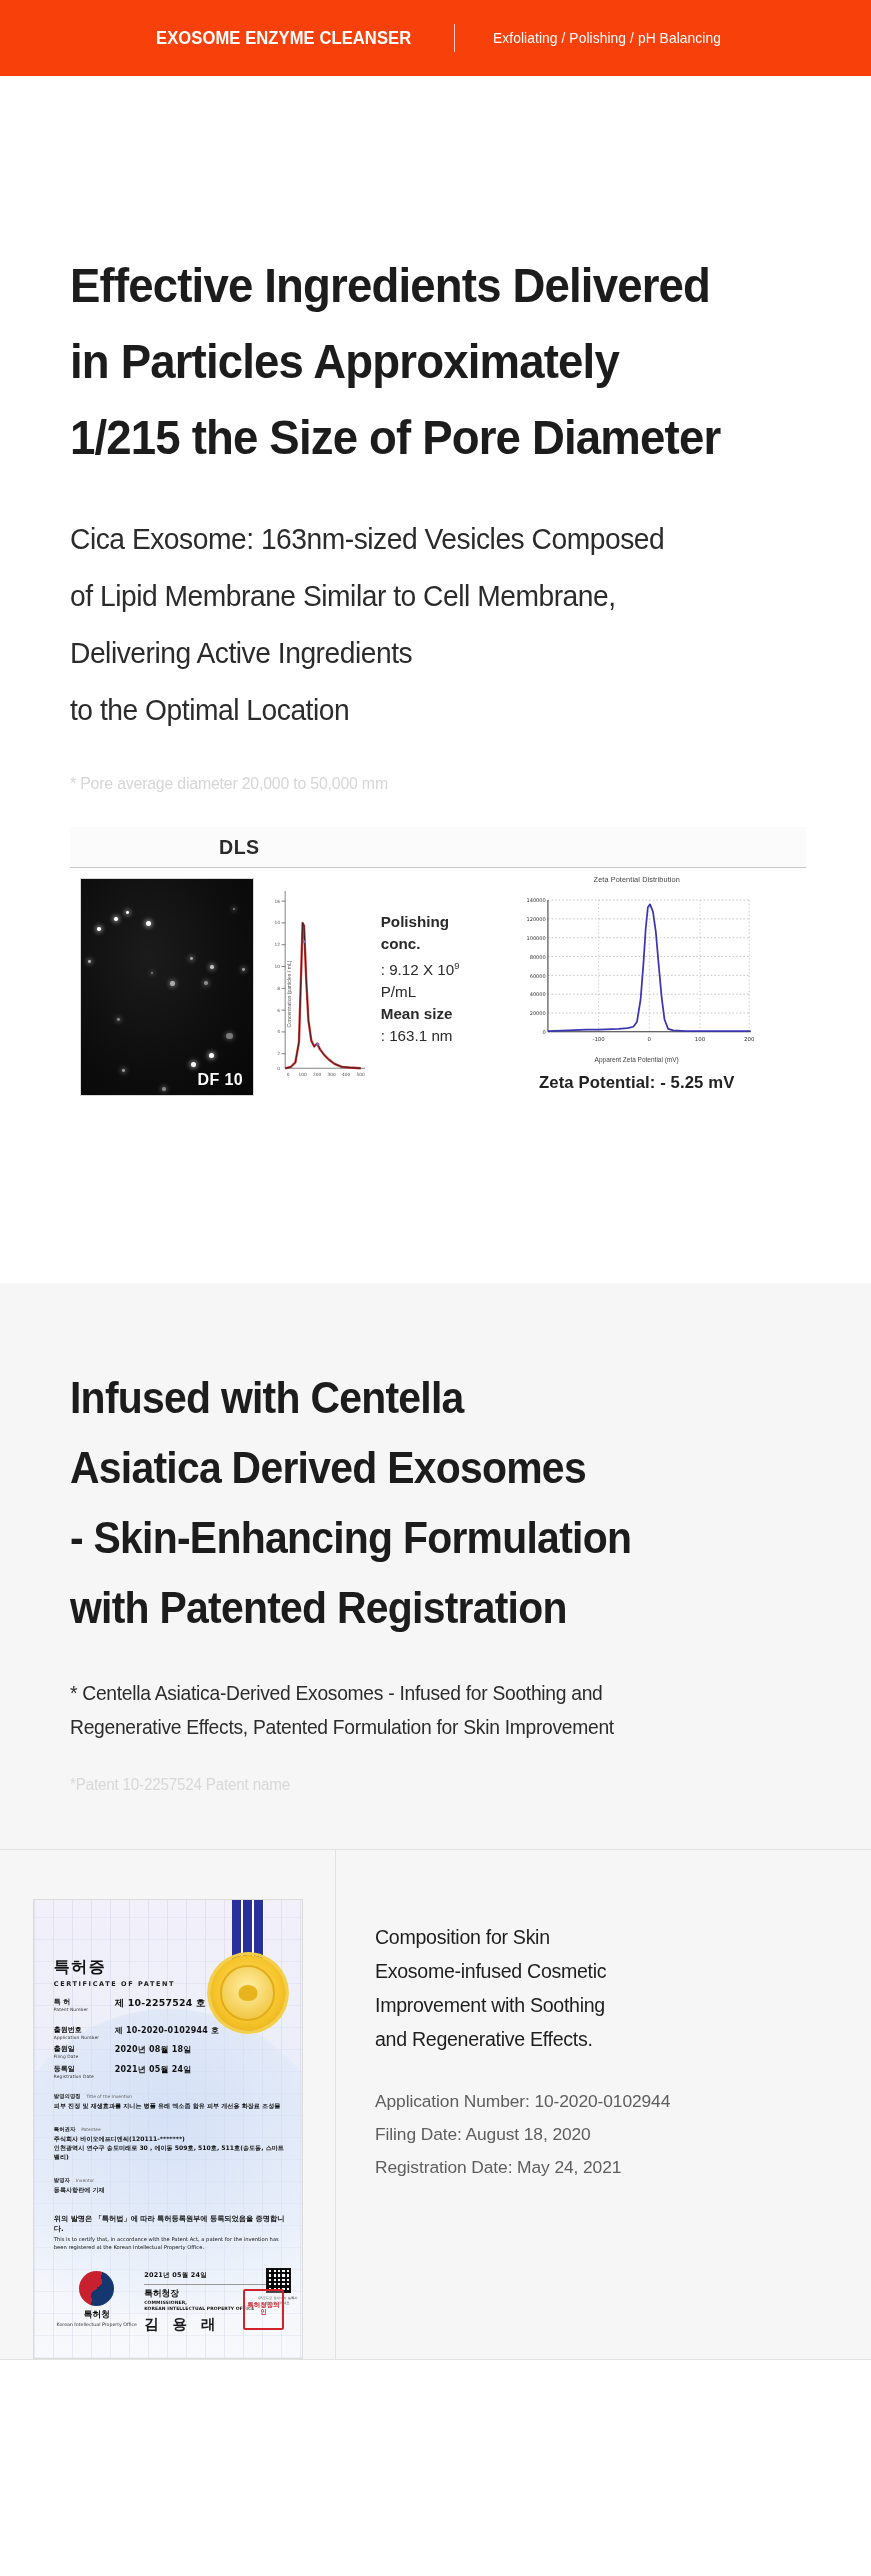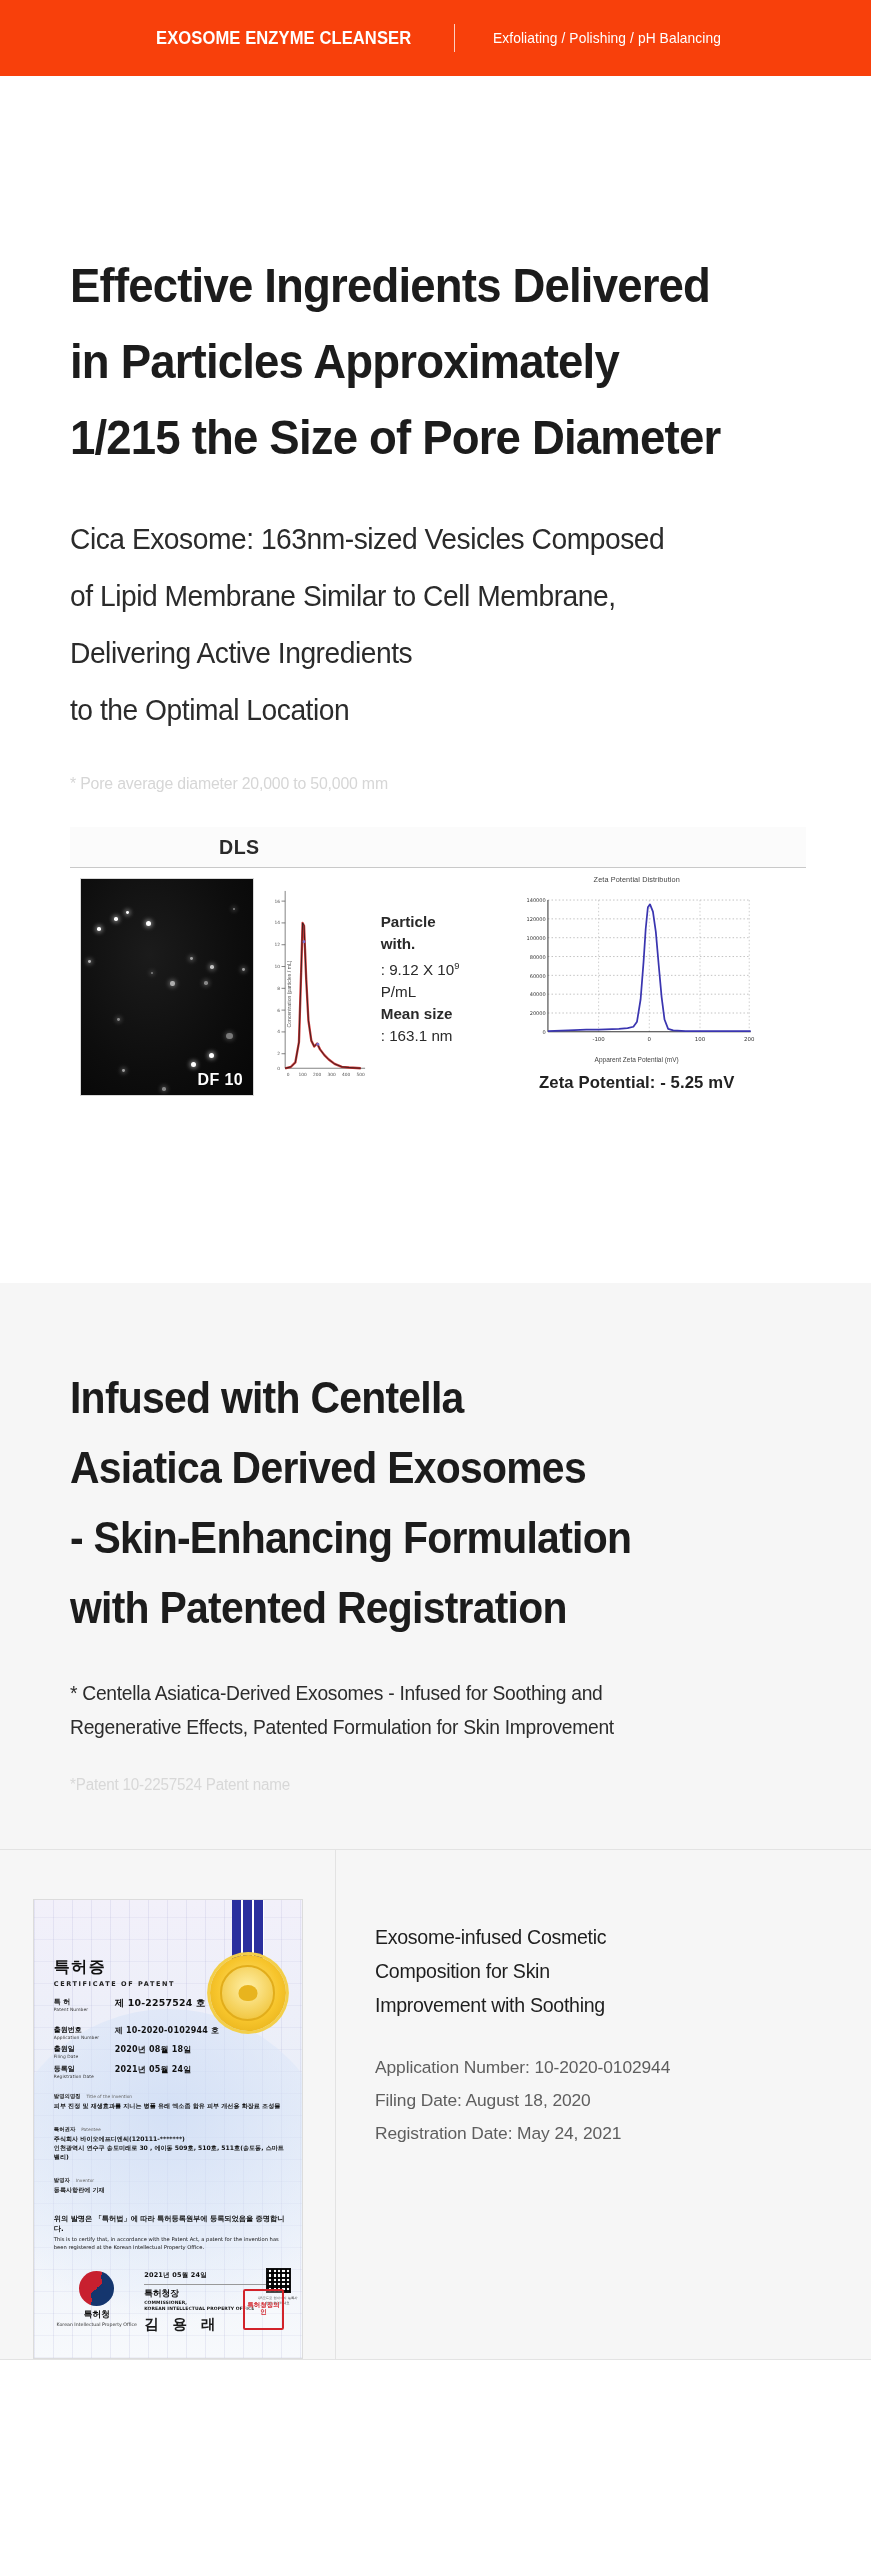--- a/index.html
+++ b/index.html
@@ -364,21 +364,21 @@
               </g>
               <path d="M36,252 L44,250 L50,244 L55,216 L58,120 L60,52 L62,56 L65,130 L68,186 L72,214 L76,222 L80,218 L84,226 L90,234 L96,240 L104,246 L114,250 L124,251 L140,252" fill="none" stroke="#C81414" stroke-width="3.2" stroke-linejoin="round" opacity=".85"></path>
               <path d="M36,252 L44,250 L50,244 L55,216 L58,120 L60,52 L62,56 L65,130 L68,186 L72,214 L76,222 L80,218 L84,226 L90,234 L96,240 L104,246 L114,250 L124,251 L140,252" fill="none" stroke="#1a1a1a" stroke-width="1.1" stroke-linejoin="round"></path>
               <circle cx="62" cy="78" r="2" fill="#7b6fd0"></circle>
               <circle cx="81" cy="219" r="2" fill="#7b6fd0"></circle>
             </svg>
             <div class="nta-ylab">Concentration (particles / mL)</div>
           </div>
 
           <div class="nta-conc">
-            <div><b>Particle with.</b></div>
+            <div><b>Polishing conc.</b></div>
             <div>
               <span>: 9.12 X 10</span><span class="sup">9</span><span> P/mL</span>
             </div>
             <div><b>Mean size</b></div>
             <div><span>: 163.1 nm</span></div>
           </div>
         </div>
 
         <div class="dls-pane">
           <div class="dls-title">Zeta Potential Distribution</div>
@@ -543,23 +543,24 @@
               <div class="sign-name">김 용 래</div>
               <div class="stamp">특허청장의인</div>
             </div>
           </div>
         </div>
       </div>
     </div>
 
     <div class="info-col">
       <div>
+        <div class="info-title">Composition for Skin</div>
         <div class="info-title">Exosome-infused Cosmetic</div>
-        <div class="info-title">Composition for Skin</div>
         <div class="info-title">Improvement with Soothing</div>
+        <div class="info-title">and Regenerative Effects.</div>
       </div>
       <div class="info-meta">
         <div class="info-meta-line">Application Number: 10-2020-0102944</div>
         <div class="info-meta-line">Filing Date: August 18, 2020</div>
         <div class="info-meta-line">Registration Date: May 24, 2021</div>
       </div>
     </div>
 
   </div>
   <div class="bottom-rule"></div>

